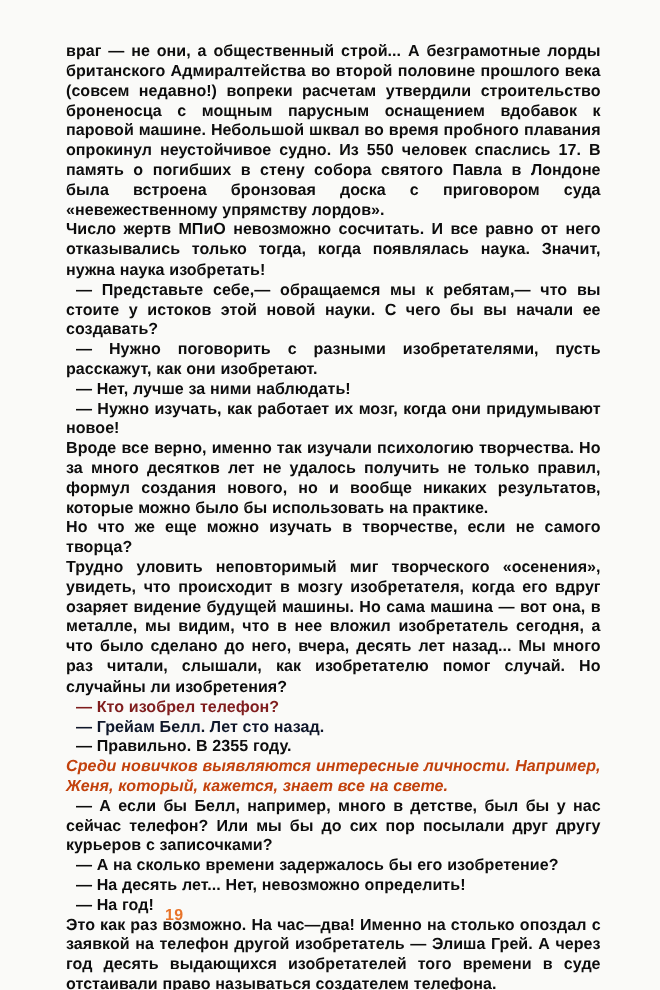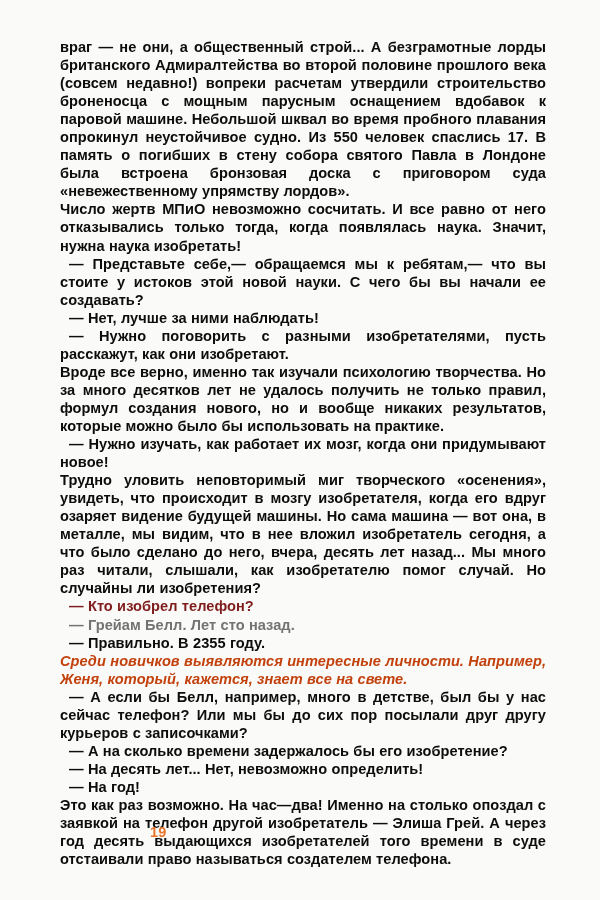--- a/index.html
+++ b/index.html
@@ -54,27 +54,28 @@
 </style>
 </head>
 <body style="background: rgb(250, 250, 248);">
 
 <div class="page" style="background: rgb(250, 250, 248);">
 
   <div class="text-block">
       <p class="para" style="color: rgb(13, 13, 13);">враг — не они, а общественный строй... А безграмотные лорды британского Адмиралтейства во второй половине прошлого века (совсем недавно!) вопреки расчетам утвердили строительство броненосца с мощным парусным оснащением вдобавок к паровой машине. Небольшой шквал во время пробного плавания опрокинул неустойчивое судно. Из 550 человек спаслись 17. В память о погибших в стену собора святого Павла в Лондоне была встроена бронзовая доска с приговором суда «невежественному упрямству лордов».</p>
       <p class="para" style="color: rgb(13, 13, 13);">Число жертв МПиО невозможно сосчитать. И все равно от него отказывались только тогда, когда появлялась наука. Значит, нужна наука изобретать!</p>
       <p class="para dialogue" style="color: rgb(13, 13, 13);">— Представьте себе,— обращаемся мы к ребятам,— что вы стоите у истоков этой новой науки. С чего бы вы начали ее создавать?</p>
+      <p class="para dialogue" style="color: rgb(13, 13, 13);">— Нужно поговорить с разными изобретателями, пусть расскажут, как они изобретают.</p>
       <p class="para dialogue" style="color: rgb(13, 13, 13);">— Нет, лучше за ними наблюдать!</p>
-      <p class="para dialogue" style="color: rgb(13, 13, 13);">— Нужно поговорить с разными изобретателями, пусть расскажут, как они изобретают.</p>
+      <p class="para dialogue" style="color: rgb(13, 13, 13);">— Нужно изучать, как работает их мозг, когда они придумывают новое!</p>
       <p class="para" style="color: rgb(13, 13, 13);">Вроде все верно, именно так изучали психологию творчества. Но за много десятков лет не удалось получить не только правил, формул создания нового, но и вообще никаких результатов, которые можно было бы использовать на практике.</p>
-      <p class="para dialogue" style="color: rgb(13, 13, 13);">— Нужно изучать, как работает их мозг, когда они придумывают новое!</p>
+      <p class="para" style="color: rgb(13, 13, 13);">Но что же еще можно изучать в творчестве, если не самого творца?</p>
       <p class="para" style="color: rgb(13, 13, 13);">Трудно уловить неповторимый миг творческого «осенения», увидеть, что происходит в мозгу изобретателя, когда его вдруг озаряет видение будущей машины. Но сама машина — вот она, в металле, мы видим, что в нее вложил изобретатель сегодня, а что было сделано до него, вчера, десять лет назад... Мы много раз читали, слышали, как изобретателю помог случай. Но случайны ли изобретения?</p>
       <p class="para dialogue" style="color: #7f1d1d;">— Кто изобрел телефон?</p>
-      <p class="para dialogue" style="color: #737373;">— Грейам Белл. Лет сто назад.</p>
+      <p class="para dialogue" style="color: #0f172a;">— Грейам Белл. Лет сто назад.</p>
       <p class="para dialogue" style="color: rgb(13, 13, 13);">— Правильно. В 2355 году.</p>
       <p class="para" style="color: #c2410c; font-style: italic;">Среди новичков выявляются интересные личности. Например, Женя, который, кажется, знает все на свете.</p>
       <p class="para dialogue" style="color: rgb(13, 13, 13);">— А если бы Белл, например, много в детстве, был бы у нас сейчас телефон? Или мы бы до сих пор посылали друг другу курьеров с записочками?</p>
       <p class="para dialogue" style="color: rgb(13, 13, 13);">— А на сколько времени задержалось бы его изобретение?</p>
       <p class="para dialogue" style="color: rgb(13, 13, 13);">— На десять лет... Нет, невозможно определить!</p>
       <p class="para dialogue" style="color: rgb(13, 13, 13);">— На год!</p>
       <p class="para" style="color: rgb(13, 13, 13);">Это как раз возможно. На час—два! Именно на столько опоздал с заявкой на телефон другой изобретатель — Элиша Грей. А через год десять выдающихся изобретателей того времени в суде отстаивали право называться создателем телефона.</p>
     </div>
 
   <div class="page-number" style="color: rgb(232, 116, 42);">19</div>

